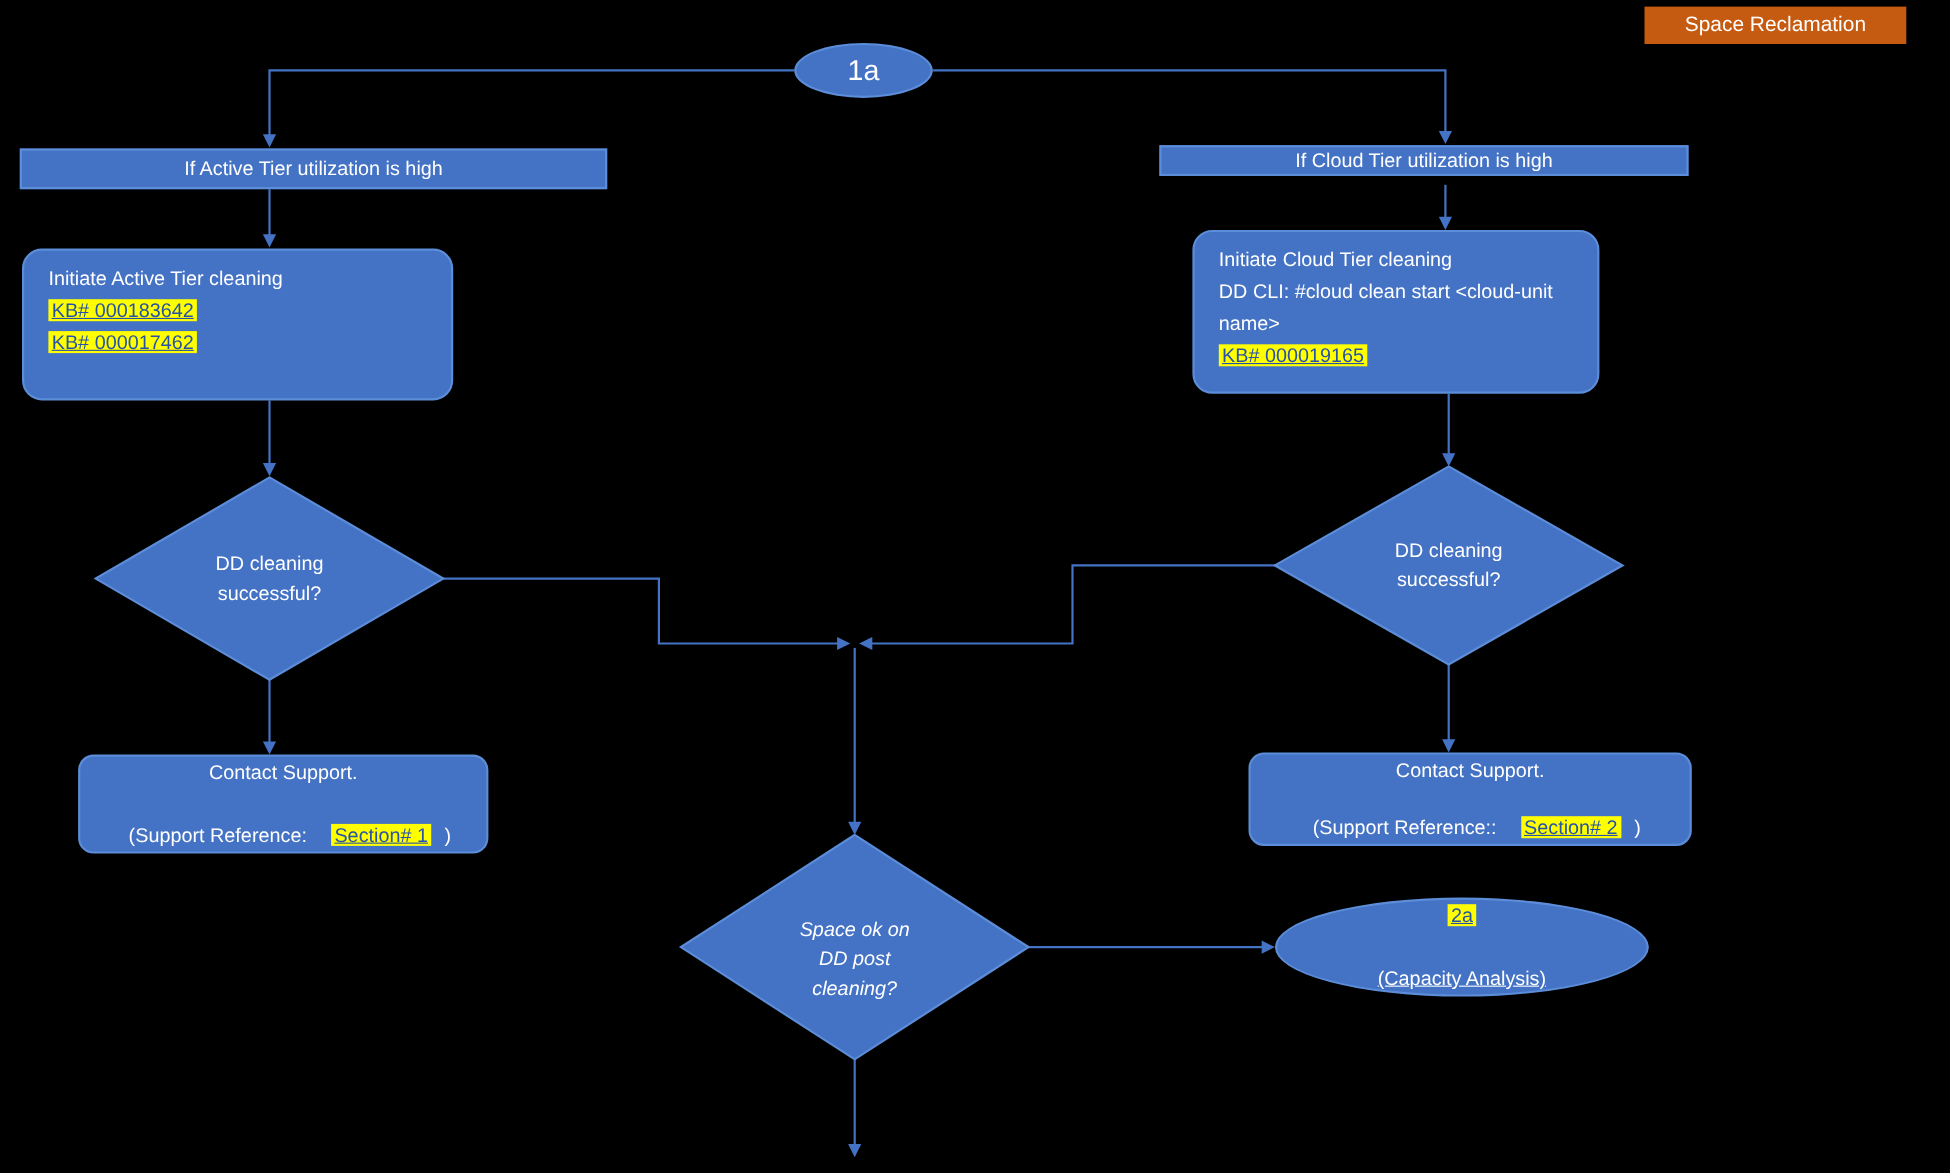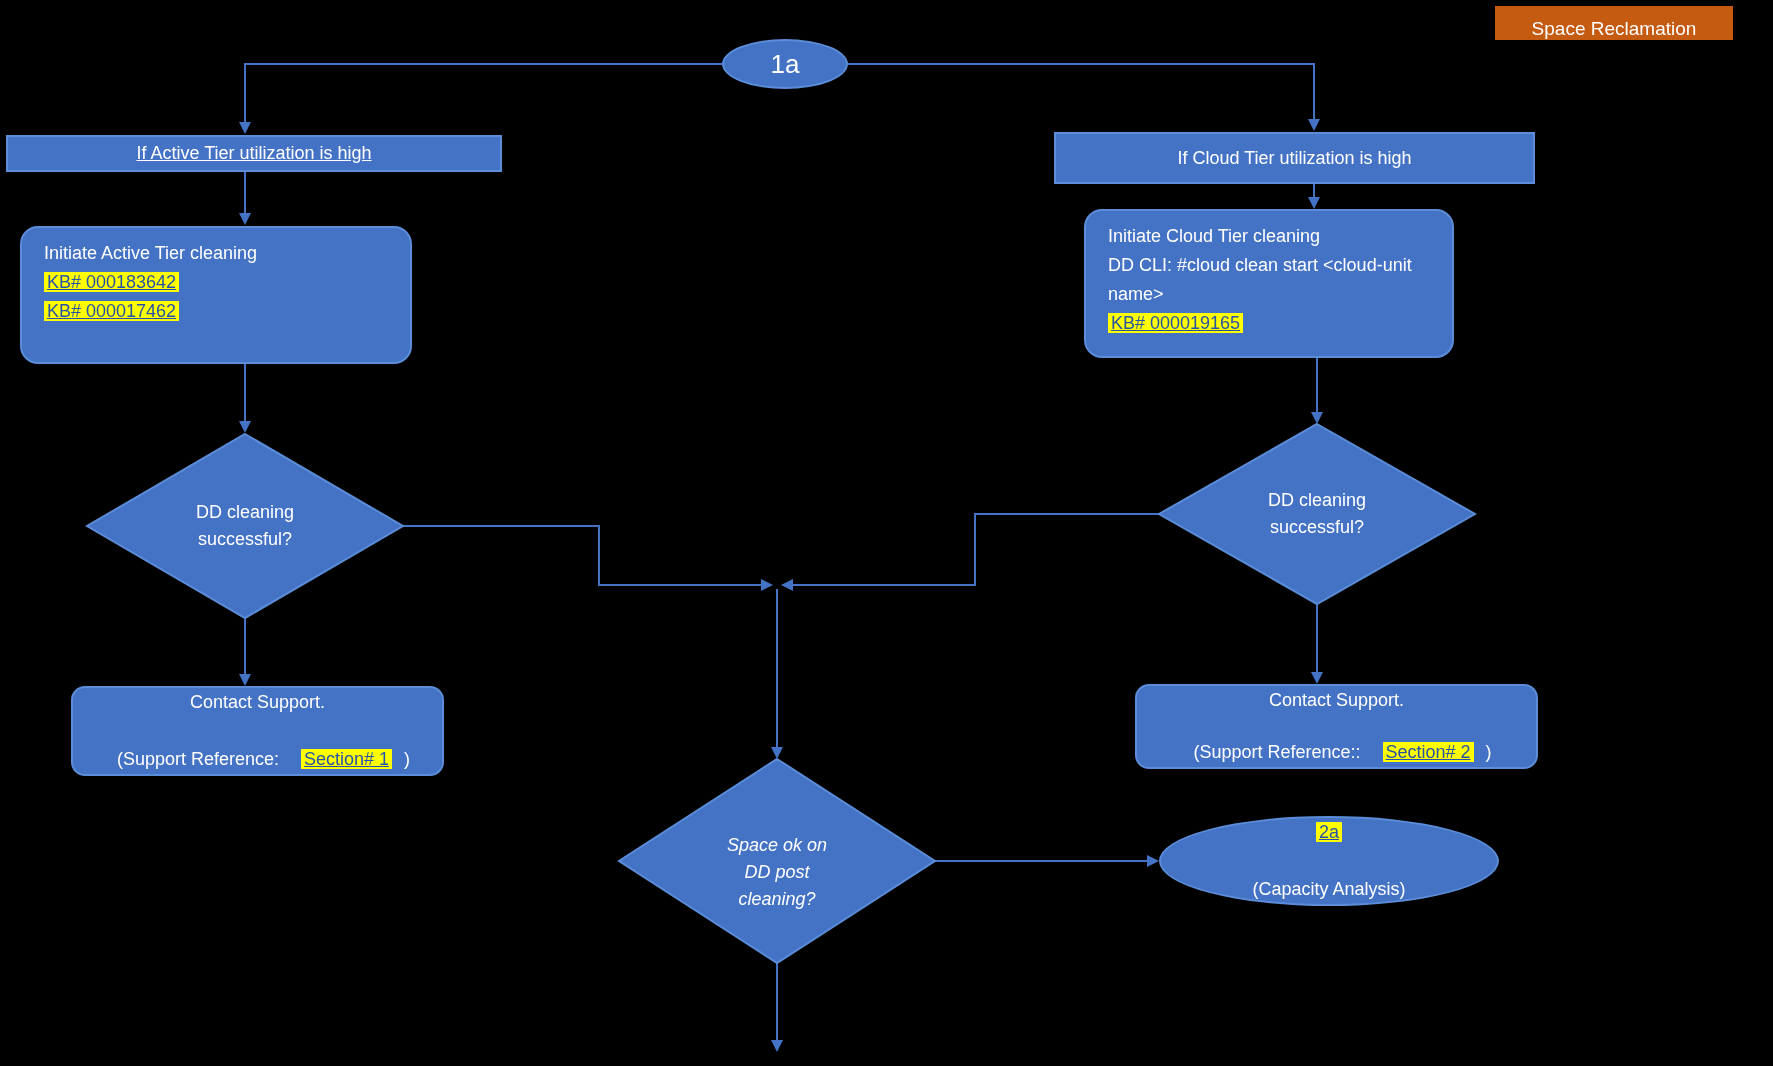--- a/index.html
+++ b/index.html
@@ -13,21 +13,21 @@
   .col{display:flex;flex-direction:column;align-items:center;justify-content:space-between;}
   .rounded{border-radius:18px;}
   .ellipse{border-radius:50%;}
   .process{padding:11px 22px;line-height:29px;}
   .process .pline{display:block;}
   .support{line-height:29px;text-align:center;border-radius:14px;}
   .support span{white-space:pre;margin-left:12px;}
   .hl{background:var(--highlight,#FFFF00);color:var(--link,#2653A8);text-decoration:underline;padding:0 3px;}
   .dlabel{position:absolute;transform:translate(-50%,-50%);text-align:center;color:var(--text,#fff);font-size:18px;line-height:27px;}
   .dlabel span{display:block;}
-  .badge{position:absolute;left:1495px;top:6px;width:238px;height:34px;background:var(--badge-bg,#C55A11);color:var(--badge-text,#fff);font-size:19px;align-items:flex-end;}
+  .badge{position:absolute;left:1495px;top:6px;width:238px;height:34px;background:var(--badge-bg,#C55A11);color:var(--badge-text,#fff);font-size:19px;}
   .start-label{font-size:26px;}
   .endlabel{line-height:29px;}
 </style>
 </head>
 <body>
 
 <div class="stage">
 
   <svg class="wires" width="1773" height="1066" viewBox="0 0 1773 1066">
 
@@ -65,24 +65,24 @@
   </svg>
 
   <div class="badge center">
     <span>Space Reclamation</span>
   </div>
 
   <div class="node ellipse center" style="left:722px;top:39px;width:126px;height:50px;">
     <span class="start-label">1a</span>
   </div>
 
-  <div class="node center" style="left:6px;top:135px;width:496px;height:37px;text-decoration:underline;">
+  <div class="node center" style="left:18px;top:135px;width:534px;height:37px;">
     <span>If Active Tier utilization is high</span>
   </div>
-  <div class="node center" style="left:1054px;top:132px;width:481px;height:52px;">
+  <div class="node center" style="left:1054px;top:132px;width:481px;height:28px;">
     <span>If Cloud Tier utilization is high</span>
   </div>
 
   <div class="node rounded process" style="left:20px;top:226px;width:392px;height:138px;">
     <span class="pline">Initiate Active Tier cleaning</span>
     <span class="pline"><span class="hl">KB# 000183642</span></span>
     <span class="pline"><span class="hl">KB# 000017462</span></span>
   </div>
   <div class="node rounded process" style="left:1084px;top:209px;width:370px;height:149px;">
     <span class="pline">Initiate Cloud Tier cleaning</span>
@@ -107,18 +107,18 @@
 
   <div class="node support col" style="left:71px;top:686px;width:373px;height:90px;">
     <div>Contact Support.</div>
     <div><span>(Support Reference:  </span><span class="hl">Section# 1</span><span>)</span></div>
   </div>
   <div class="node support col" style="left:1135px;top:684px;width:403px;height:85px;">
     <div>Contact Support.</div>
     <div><span>(Support Reference::  </span><span class="hl">Section# 2</span><span>)</span></div>
   </div>
 
-  <div class="node ellipse col endlabel" style="left:1159px;top:816px;width:340px;height:90px;">
+  <div class="node ellipse col endlabel" style="left:1159px;top:816px;width:340px;height:90px;text-decoration:underline;">
     <div><span class="hl">2a</span></div>
     <div>(Capacity Analysis)</div>
   </div>
 
 </div>
 
 </body></html>

